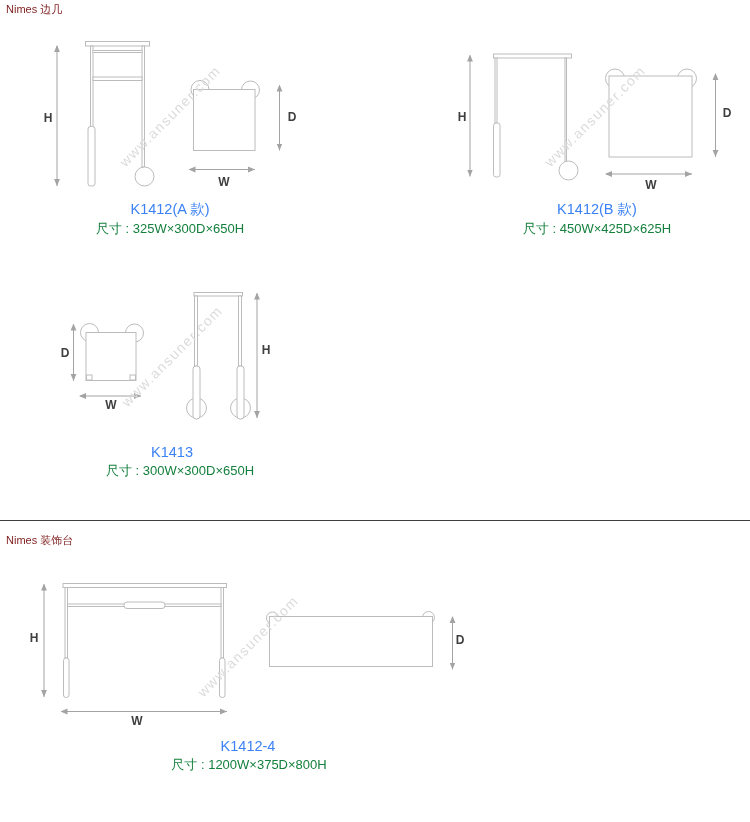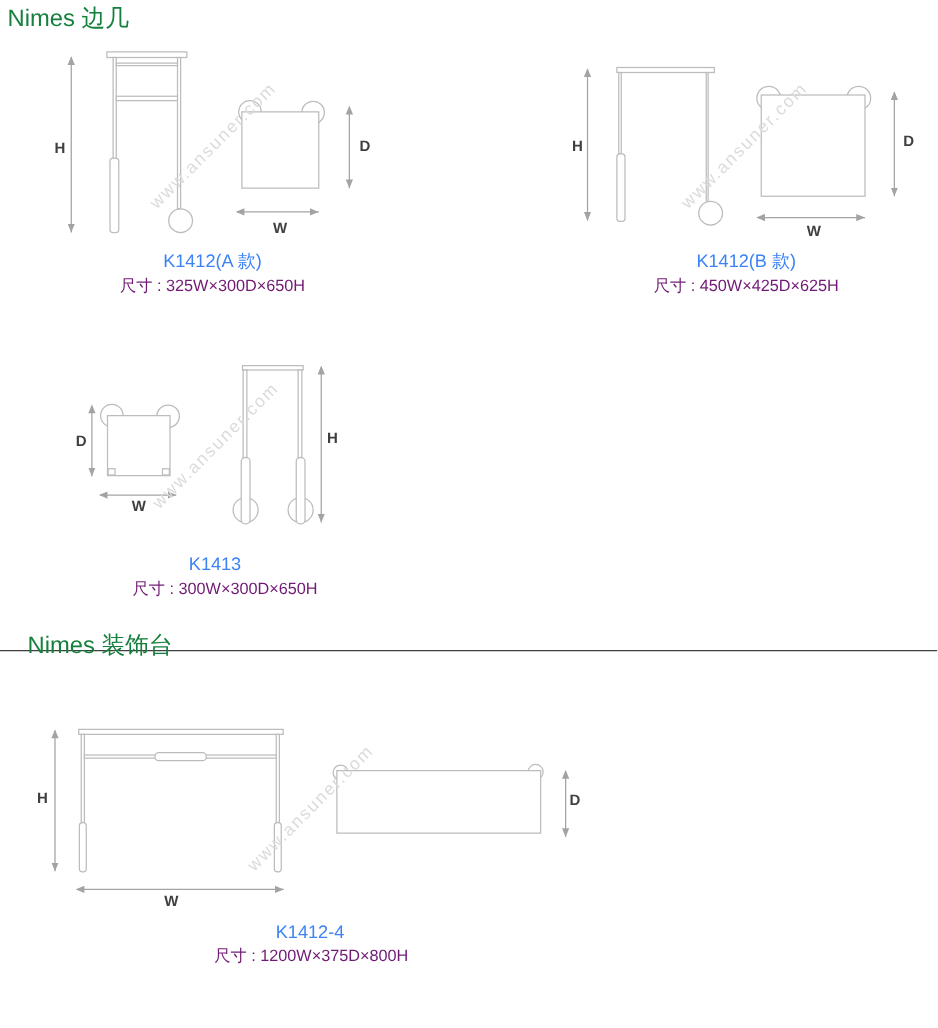--- a/index.html
+++ b/index.html
@@ -1,26 +1,26 @@
 <!DOCTYPE html>
 <html><head>
 <meta charset="utf-8">
 <style>
   html,body{margin:0;padding:0;background:#fff;}
   .page{position:relative;width:750px;height:822px;background:#fff;overflow:hidden;
         font-family:"Liberation Sans",sans-serif;}
   .lines{position:absolute;left:0;top:0;}
   .lines rect,.lines circle{fill:#ffffff;stroke:#bcbcbc;stroke-width:1;}
   .lines .dim{stroke:#a3a3a3;stroke-width:1;fill:none;}
-  .heading{position:absolute;font-size:19px;color:#15803d;white-space:nowrap;}
+  .heading{position:absolute;font-size:11px;color:#7f1d1d;white-space:nowrap;}
   .divider{position:absolute;left:0;top:519.5px;width:750px;height:1.5px;background:#3f3f3f;}
   .dim-label{position:absolute;font-size:12px;font-weight:600;color:#3f3f3f;
              transform:translate(-50%,-50%);white-space:nowrap;}
   .model{position:absolute;font-size:14.5px;color:#3b82f6;transform:translate(-50%,-50%);white-space:nowrap;}
-  .size{position:absolute;font-size:13px;color:#701a75;transform:translate(-50%,-50%);white-space:nowrap;}
+  .size{position:absolute;font-size:13px;color:#15803d;transform:translate(-50%,-50%);white-space:nowrap;}
   .watermark{position:absolute;font-size:14px;letter-spacing:1.5px;color:#dbdbdb;
              transform:translate(-50%,-50%) rotate(-45deg);white-space:nowrap;pointer-events:none;}
 </style>
 </head>
 <body>
 
 <div class="page">
 
   <svg class="lines" width="750" height="822" viewBox="0 0 750 822">
     <defs>
@@ -132,21 +132,21 @@
     <div class="dim-label" style="left:65px;top:353px;">D</div>
     <div class="dim-label" style="left:111px;top:405px;">W</div>
     <div class="dim-label" style="left:266px;top:350px;">H</div>
     <div class="model" style="left:172px;top:452px;">K1413</div>
     <div class="size" style="left:180px;top:471px;">尺寸 : 300W×300D×650H</div>
   </div>
 
   <div class="divider"></div>
 
   <div>
-    <div class="heading" style="left:6px;top:503px;margin-left:16px;">Nimes 装饰台</div>
+    <div class="heading" style="left:6px;top:533px;">Nimes 装饰台</div>
 
     <div class="dim-label" style="left:34px;top:638px;">H</div>
     <div class="dim-label" style="left:137px;top:721px;">W</div>
     <div class="dim-label" style="left:460px;top:640px;">D</div>
     <div class="model" style="left:248px;top:746px;">K1412-4</div>
     <div class="size" style="left:249px;top:765px;text-align:center;">尺寸 : 1200W×375D×800H</div>
   </div>
 
 </div>
 

